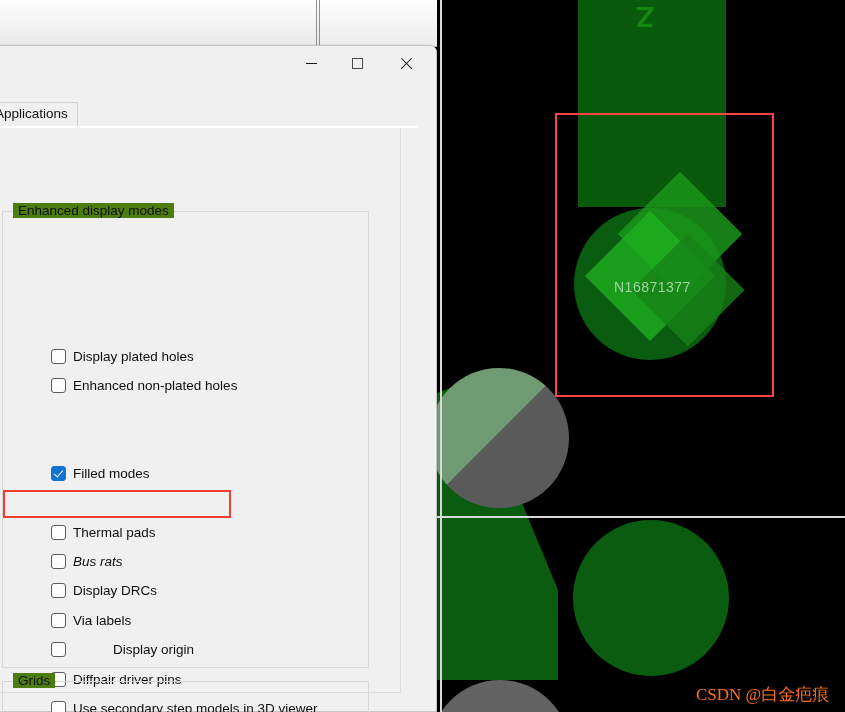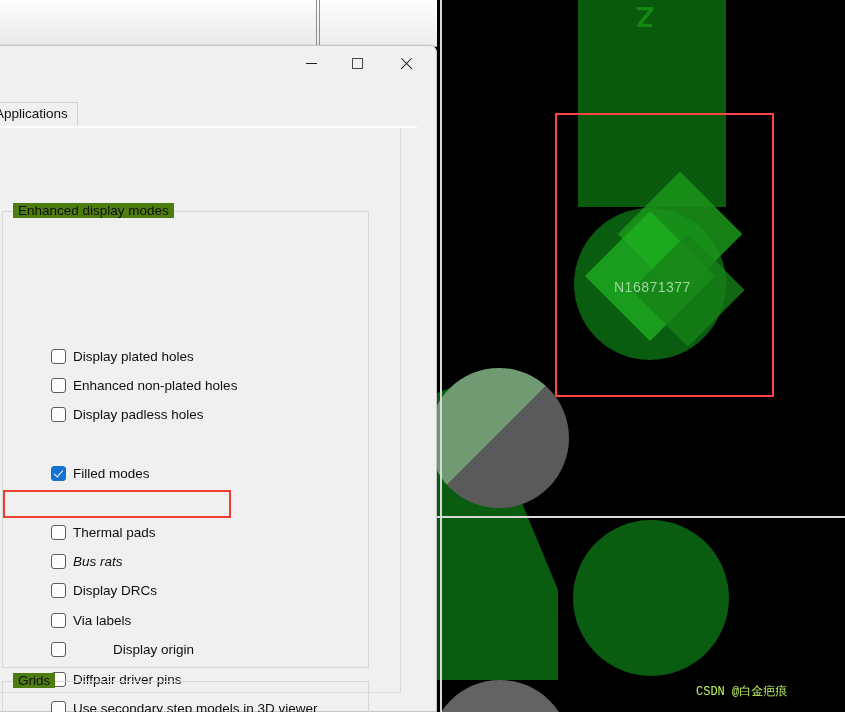--- a/index.html
+++ b/index.html
@@ -54,23 +54,23 @@
   }
 
   .sel-rect {
     position: absolute;
     border: 2px solid #ff4444;
     box-sizing: border-box;
   }
 
   .watermark {
     position: absolute;
-    color: #bef264;
-    font-size: 12px;
-    font-family: Liberation Mono, monospace;
+    color: #f97316;
+    font-size: 17px;
+    font-family: Liberation Serif, serif;
     white-space: nowrap;
   }
 
   
   .bg-window {
     position: absolute;
     left: 0; top: 0;
     width: 437px; height: 47px;
     background: linear-gradient(to bottom, #fdfdfd 0%, #f2f2f2 55%, #e9e9e9 100%);
     border-bottom: 1px solid #b5b5b5;
@@ -327,24 +327,20 @@
       </div>
 
       <div class="cbrow" style="top:221px;">
         <span class="cbox"></span>
         <span class="cblabel">Display plated holes</span>
       </div>
       <div class="cbrow" style="top:250px;">
         <span class="cbox"></span>
         <span class="cblabel">Enhanced non-plated holes</span>
       </div>
-      <div class="cbrow" style="top:279px;">
-        <span class="cbox"></span>
-        <span class="cblabel">Display padless holes</span>
-      </div>
       <div class="cbrow" style="top:338px;">
         <span class="cbox checked"></span>
         <span class="cblabel">Filled modes</span>
       </div>
       <div class="cbrow" style="top:397px;">
         <span class="cbox"></span>
         <span class="cblabel">Thermal pads</span>
       </div>
       <div class="cbrow" style="top:426px;font-style:italic;">
         <span class="cbox"></span>

